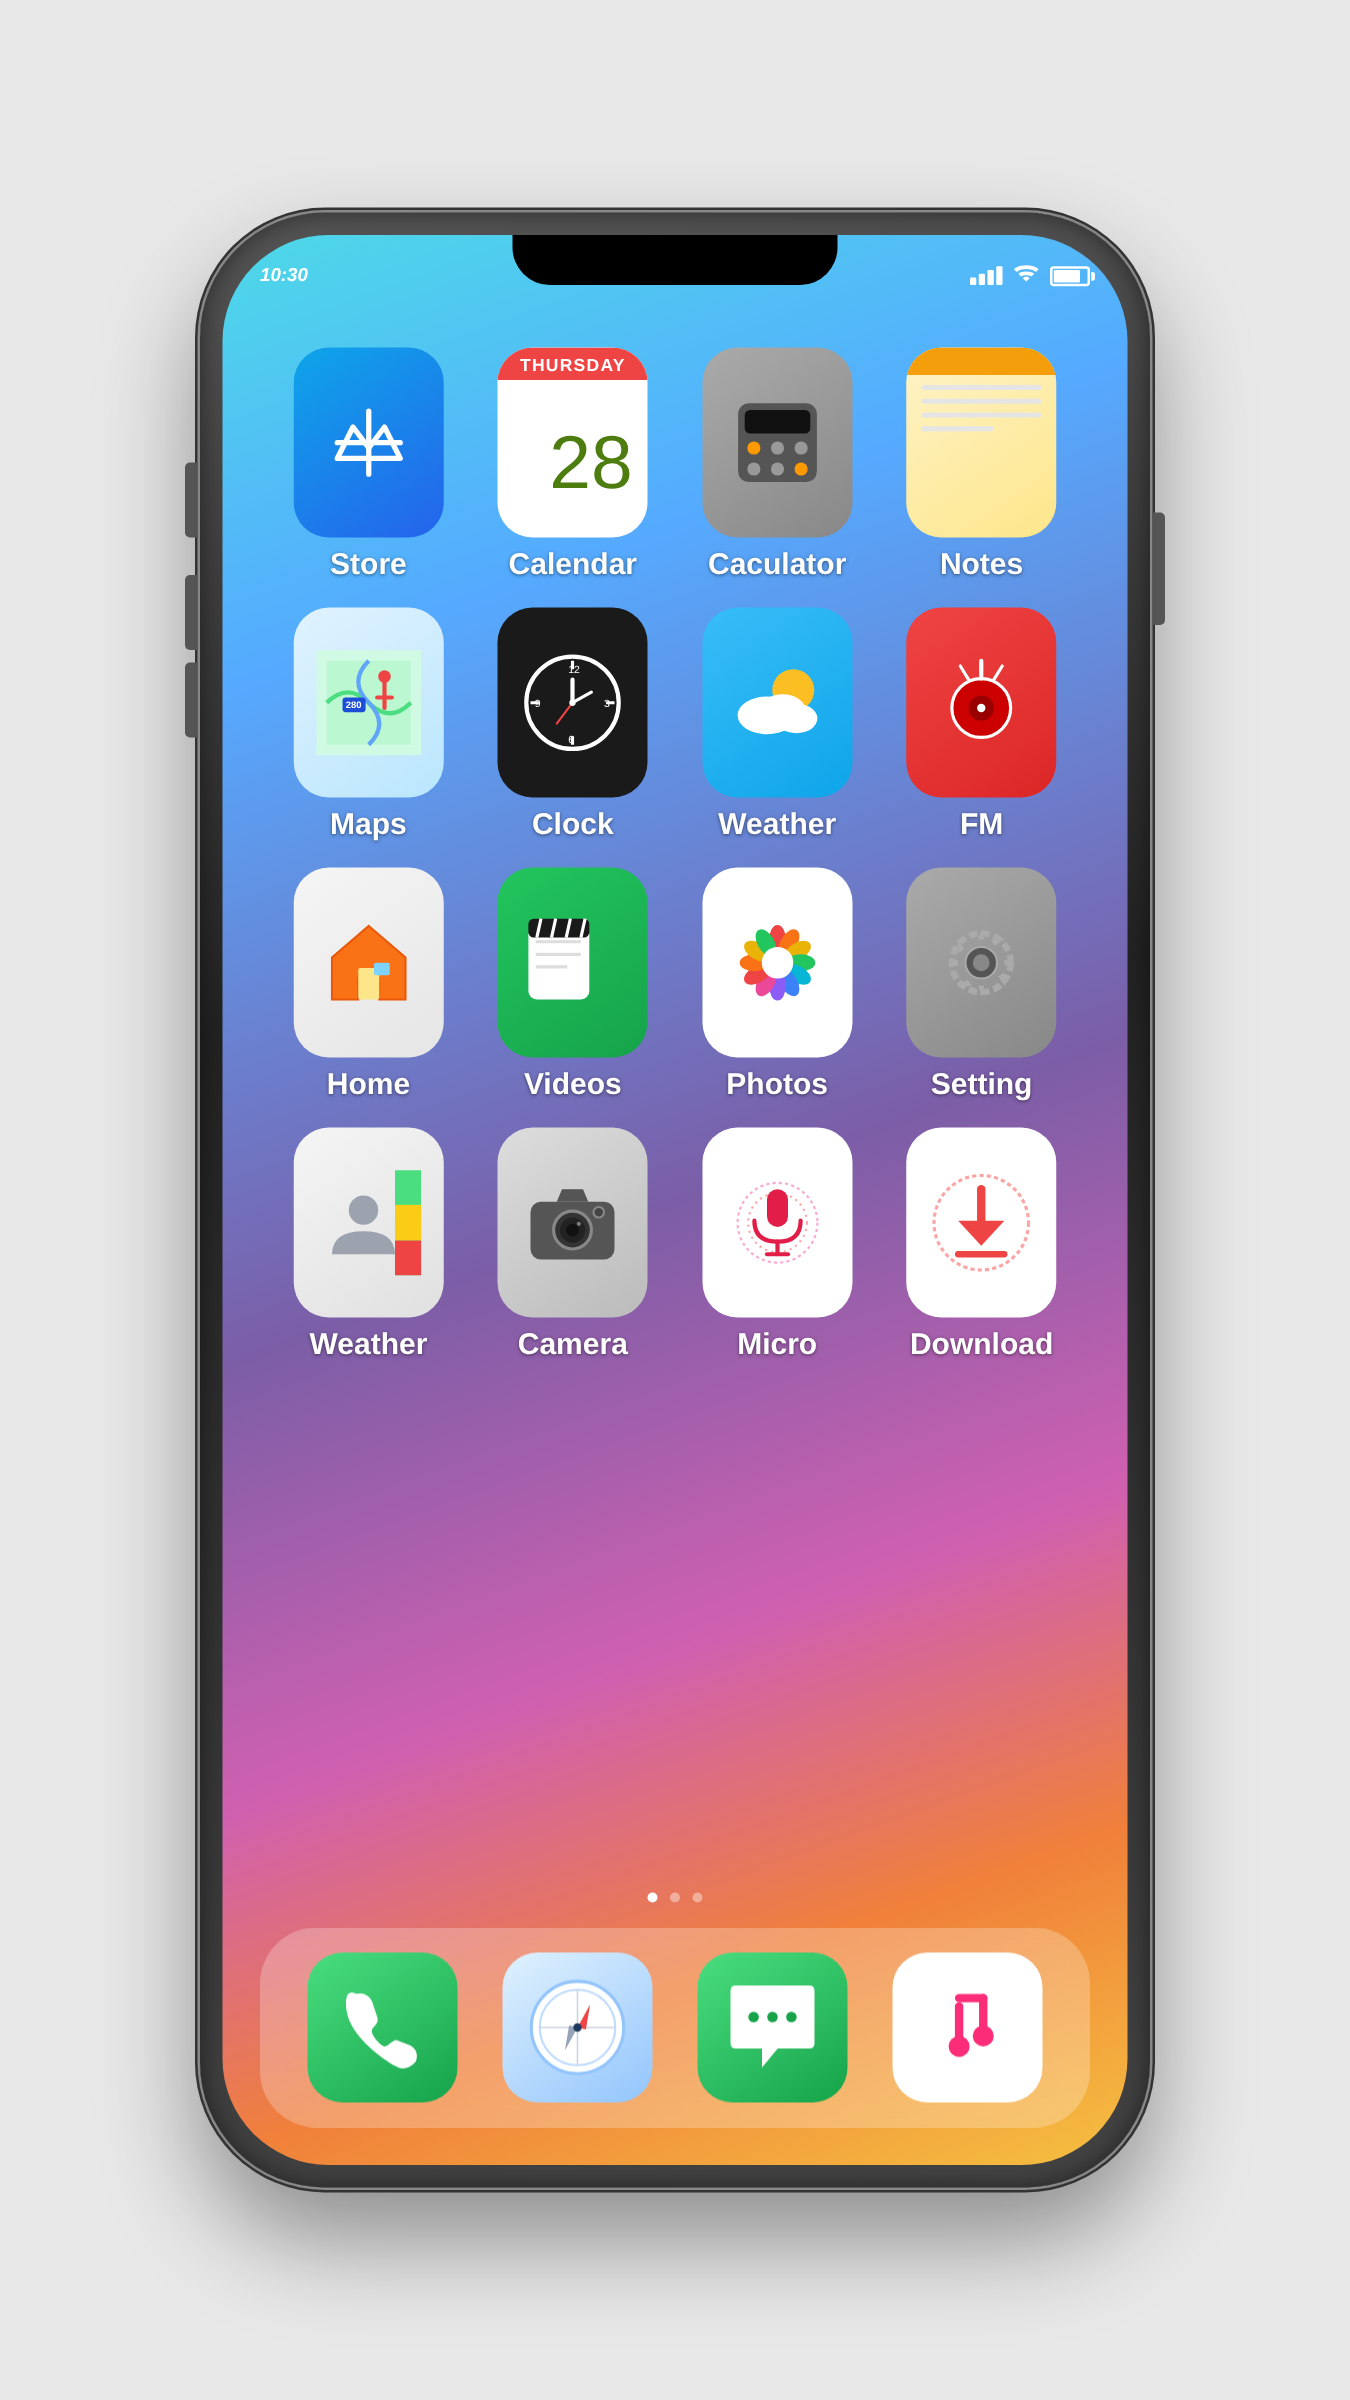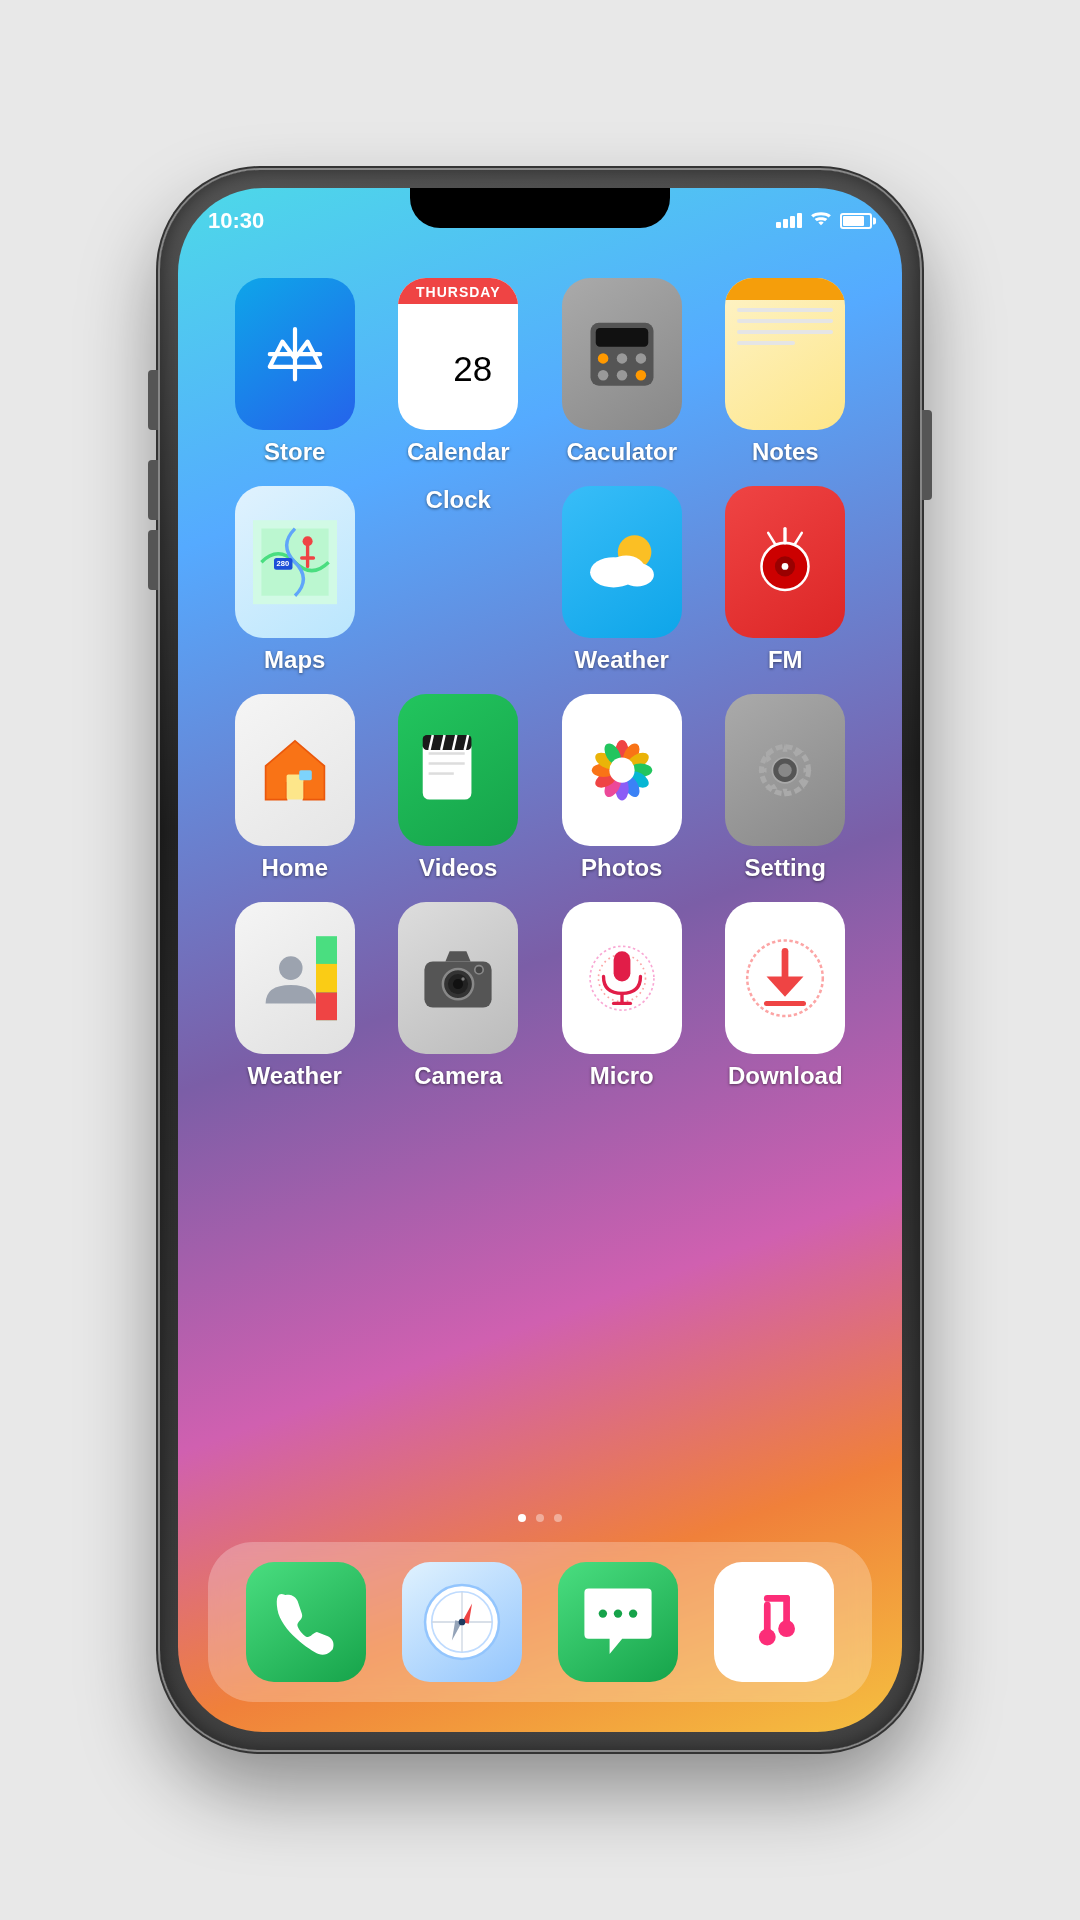--- a/index.html
+++ b/index.html
@@ -88,22 +88,23 @@
       height: 55px;
       display: flex;
       align-items: center;
       justify-content: space-between;
       padding: 10px 30px 0;
       z-index: 5;
     }
 
     .status-time {
       color: white;
-      font-size: 22px;
+      font-size: 15px;
       font-weight: 600;
+      font-style: italic;
     }
 
     .status-icons {
       display: flex;
       align-items: center;
       gap: 8px;
     }
 
     .signal-bars {
       display: flex;
@@ -313,22 +314,22 @@
       padding: 6px 0 4px;
       text-align: center;
       color: white;
       font-size: 14px;
       font-weight: 600;
       position: absolute;
       top: 0;
       letter-spacing: 1px;
     }
     .calendar-date {
-      color: #000000;
-      font-size: 35px;
+      color: #4d7c0f;
+      font-size: 60px;
       font-weight: 300;
       margin-top: 30px;
       margin-left: 29px;
     }
   </style>
 </head>
 <body>
 
 <div class="phone-outer">
   <div class="phone-inner">
@@ -416,20 +417,42 @@
             <rect x="25" y="45" width="22" height="14" rx="3" fill="#1d4ed8"></rect>
             <text x="28" y="55" font-size="9" fill="white" font-weight="bold">280</text>
             <path d="M65 30 L65 55 M58 45 L72 45" stroke="#ef4444" stroke-width="4" stroke-linecap="round"></path>
             <circle cx="65" cy="25" r="6" fill="#ef4444"></circle>
           </svg>
         </div>
         <span class="app-label">Maps</span>
       </div>
 
       <div class="app-item">
+        <div class="app-icon icon-clock">
+          <svg viewBox="0 0 100 100">
+            <circle cx="50" cy="50" r="44" fill="#1a1a1a" stroke="white" stroke-width="4"></circle>
+
+            <line x1="50" y1="10" x2="50" y2="18" stroke="white" stroke-width="3"></line>
+            <line x1="50" y1="82" x2="50" y2="90" stroke="white" stroke-width="3"></line>
+            <line x1="10" y1="50" x2="18" y2="50" stroke="white" stroke-width="3"></line>
+            <line x1="82" y1="50" x2="90" y2="50" stroke="white" stroke-width="3"></line>
+
+            <text x="46" y="22" fill="white" font-size="10">12</text>
+            <text x="46" y="88" fill="white" font-size="10">6</text>
+            <text x="14" y="54" fill="white" font-size="10">9</text>
+            <text x="80" y="54" fill="white" font-size="10">3</text>
+
+            <line x1="50" y1="50" x2="50" y2="28" stroke="white" stroke-width="4" stroke-linecap="round"></line>
+
+            <line x1="50" y1="50" x2="68" y2="40" stroke="white" stroke-width="3" stroke-linecap="round"></line>
+
+            <line x1="50" y1="50" x2="35" y2="70" stroke="#ef4444" stroke-width="2" stroke-linecap="round"></line>
+            <circle cx="50" cy="50" r="3" fill="white"></circle>
+          </svg>
+        </div>
         <span class="app-label">Clock</span>
       </div>
 
       <div class="app-item">
         <div class="app-icon icon-weather">
           <svg viewBox="0 0 100 100">
             <circle cx="65" cy="38" r="20" fill="#fbbf24"></circle>
             <ellipse cx="40" cy="62" rx="28" ry="18" fill="white"></ellipse>
             <ellipse cx="55" cy="58" rx="22" ry="16" fill="white"></ellipse>
             <ellipse cx="68" cy="65" rx="20" ry="14" fill="white"></ellipse>

